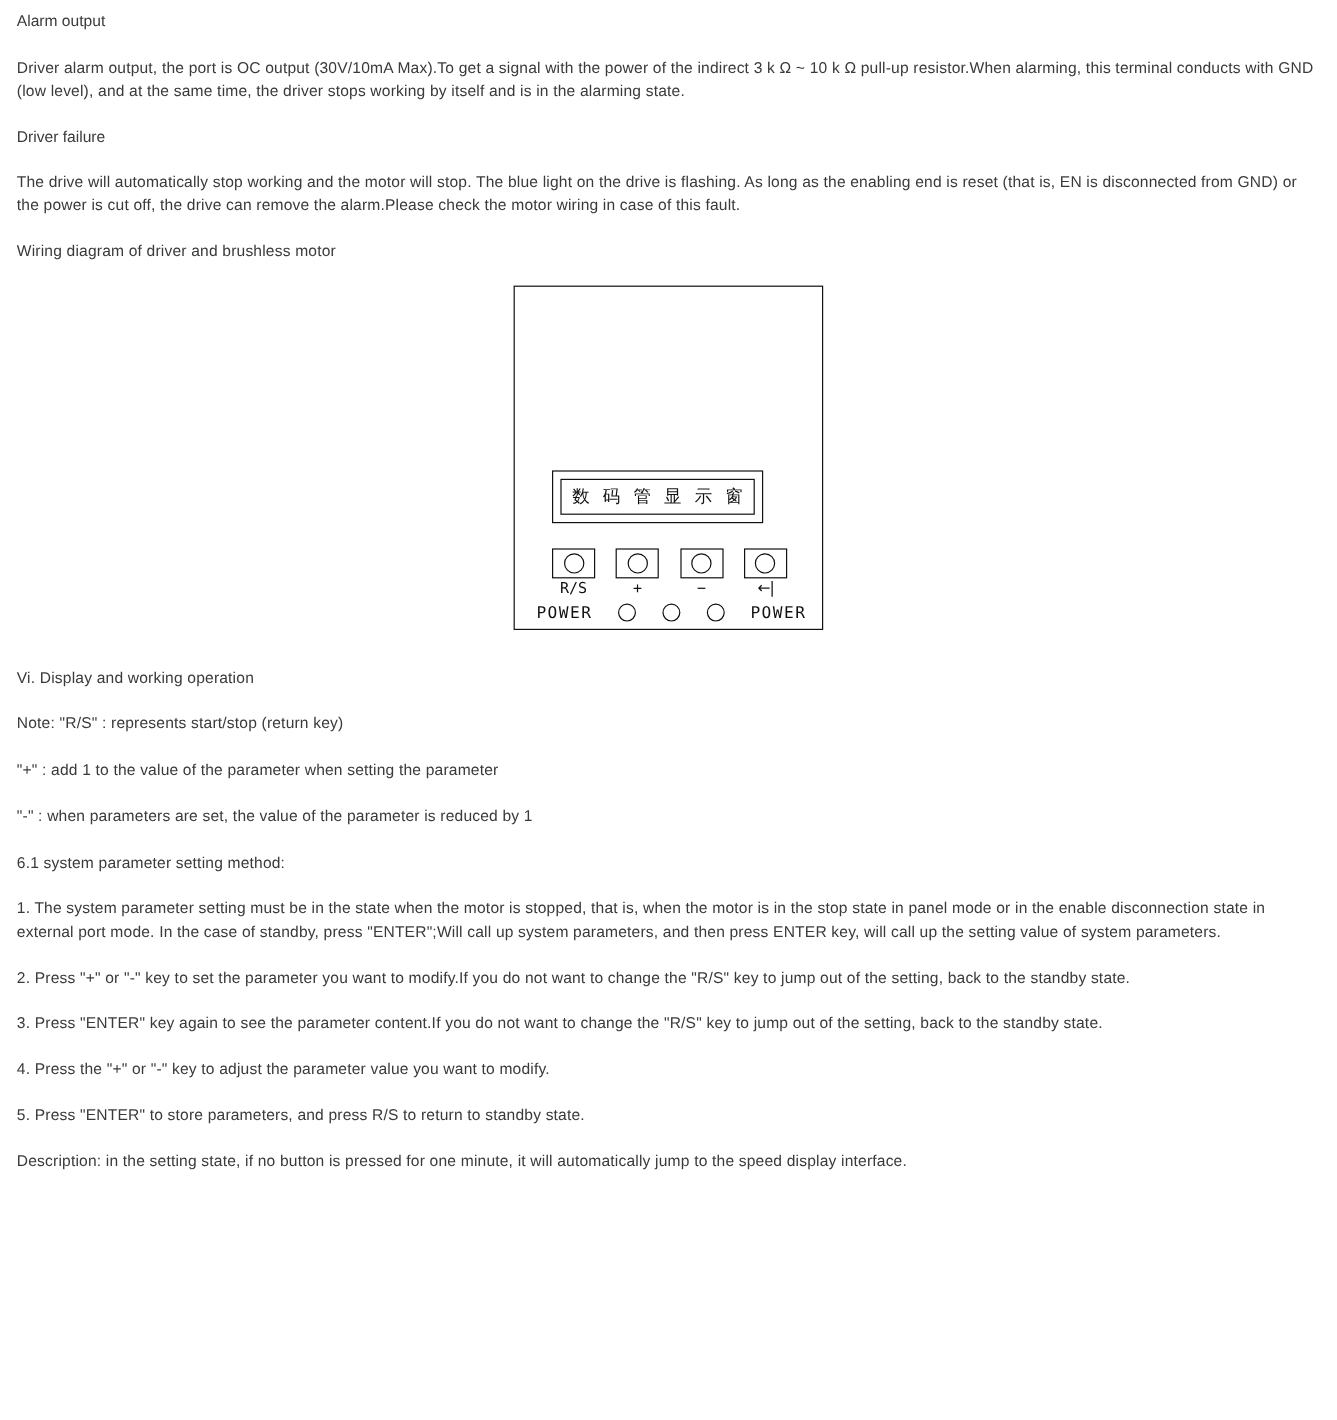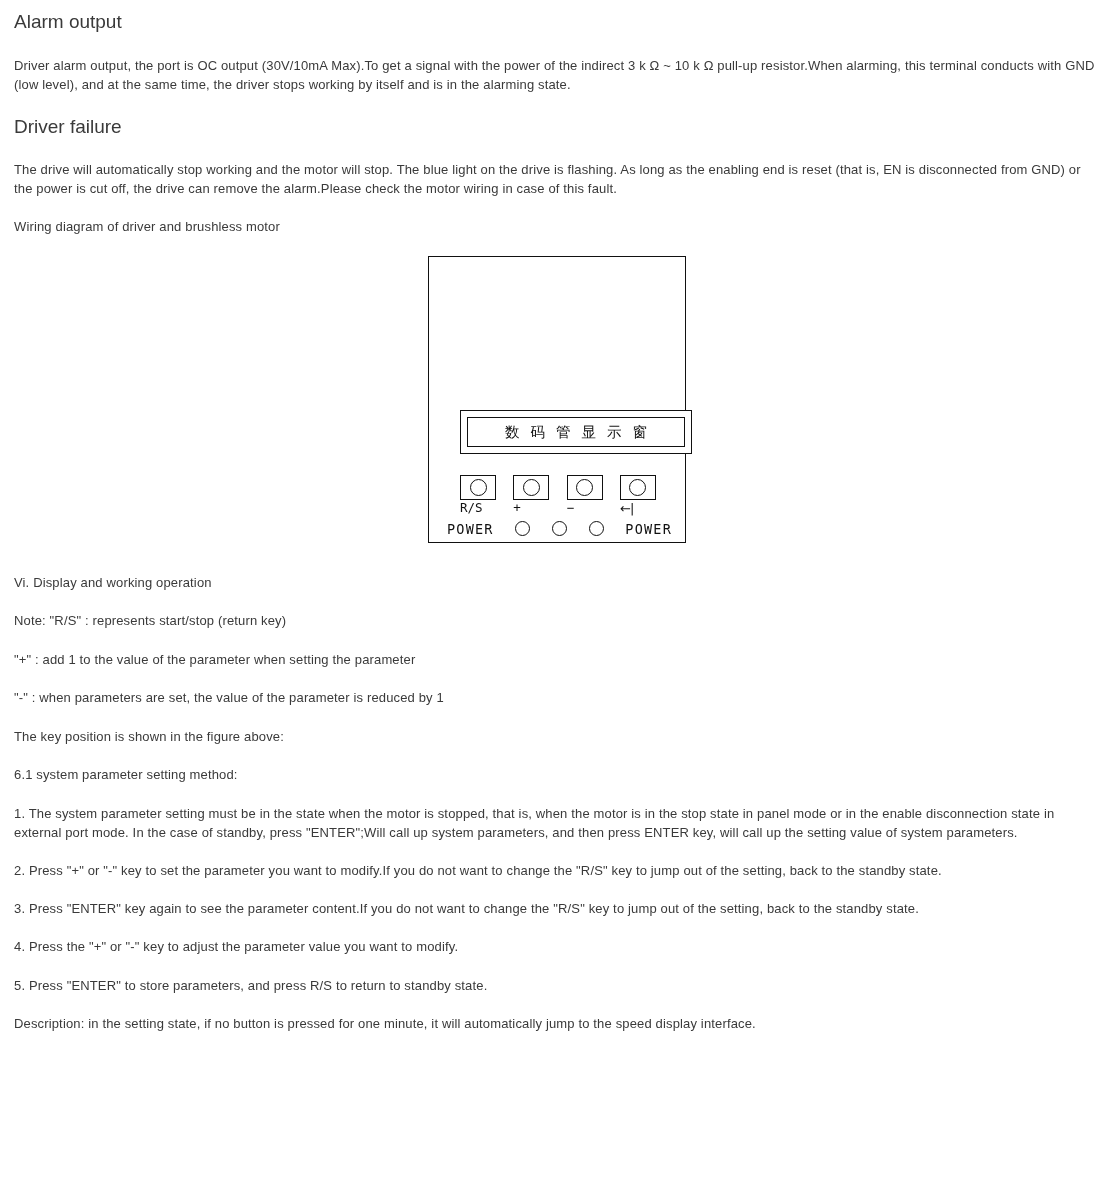--- a/index.html
+++ b/index.html
@@ -25,21 +25,21 @@
     font-size: 13px;
     line-height: 1.5;
     color: #3a3a3a;
     margin: 0 0 19px 0;
     letter-spacing: 0.15px;
   }
   .para.block {
     line-height: 1.47;
   }
   .heading {
-    font-size: 19px;
+    font-size: 13px;
     line-height: 1.5;
     color: #3a3a3a;
     margin: 0 0 19px 0;
   }
   
   .figure-wrap {
     margin: 6px 0 30px 0;
     display: flex;
     justify-content: center;
   }
@@ -48,21 +48,21 @@
     box-sizing: border-box;
     width: 258px;
     height: 287px;
     border: 1.6px solid #111;
     background: #fff;
   }
   .display-window {
     position: absolute;
     left: 31px;
     top: 153px;
-    width: 232px;
+    width: 176px;
     height: 44px;
     box-sizing: border-box;
     border: 1.6px solid #111;
     background: #fff;
   }
   .display-inner {
     position: absolute;
     left: 6px;
     top: 6px;
     right: 6px;
@@ -115,20 +115,21 @@
     height: 16px;
     display: flex;
     justify-content: space-between;
     font-family: "DejaVu Sans Mono", monospace;
     font-size: 12.5px;
     color: #111;
     line-height: 1;
   }
   .key-labels span {
     width: 36px;
+    text-align: center;
     display: block;
   }
   .key-labels span.enter {
     font-family: "DejaVu Sans", sans-serif;
     font-size: 13px;
     letter-spacing: -1px;
   }
   .led-row {
     position: absolute;
     left: 18px;
@@ -211,21 +212,20 @@
       </div>
 
     </div>
   </div>
 
   <div class="para">Vi. Display and working operation</div>
 
   <div class="para">Note: "R/S" : represents start/stop (return key)</div>
   <div class="para">"+" : add 1 to the value of the parameter when setting the parameter</div>
   <div class="para">"-" : when parameters are set, the value of the parameter is reduced by 1</div>
-  <div class="para">The key position is shown in the figure above:</div>
 
   <div class="para">6.1 system parameter setting method:</div>
 
   <div class="para block">1. The system parameter setting must be in the state when the motor is stopped, that is, when the motor is in the stop state in panel mode or in the enable disconnection state in external port mode. In the case of standby, press "ENTER";Will call up system parameters, and then press ENTER key, will call up the setting value of system parameters.</div>
   <div class="para block">2. Press "+" or "-" key to set the parameter you want to modify.If you do not want to change the "R/S" key to jump out of the setting, back to the standby state.</div>
   <div class="para block">3. Press "ENTER" key again to see the parameter content.If you do not want to change the "R/S" key to jump out of the setting, back to the standby state.</div>
   <div class="para">4. Press the "+" or "-" key to adjust the parameter value you want to modify.</div>
   <div class="para">5. Press "ENTER" to store parameters, and press R/S to return to standby state.</div>
 
   <div class="para">Description: in the setting state, if no button is pressed for one minute, it will automatically jump to the speed display interface.</div>

